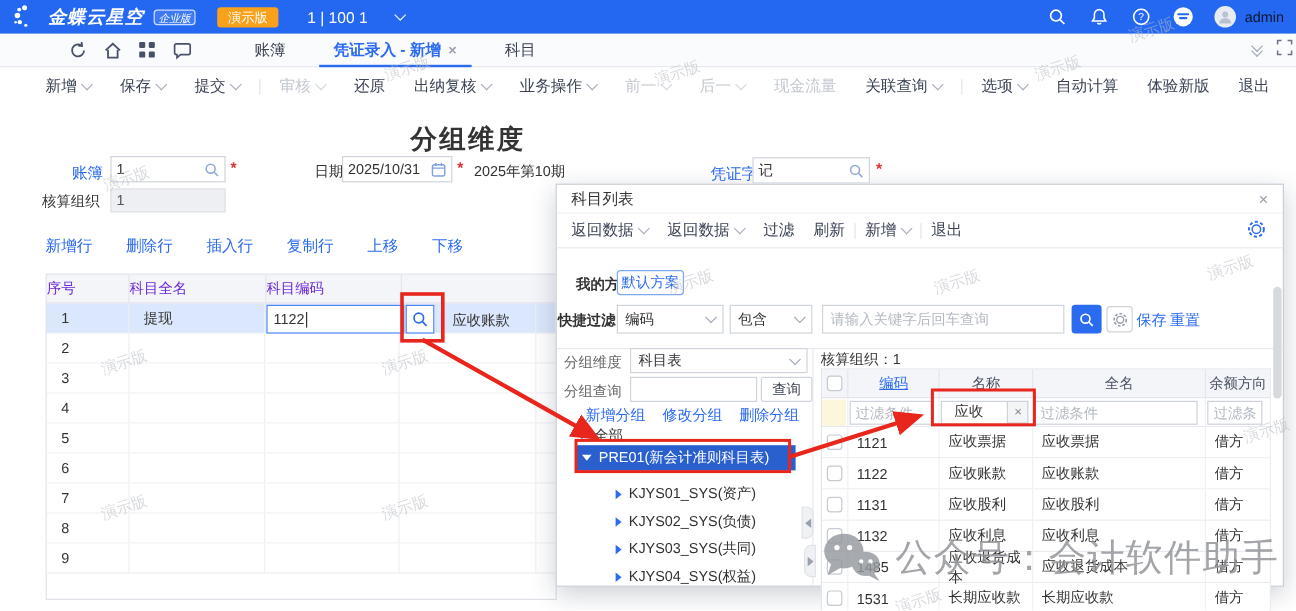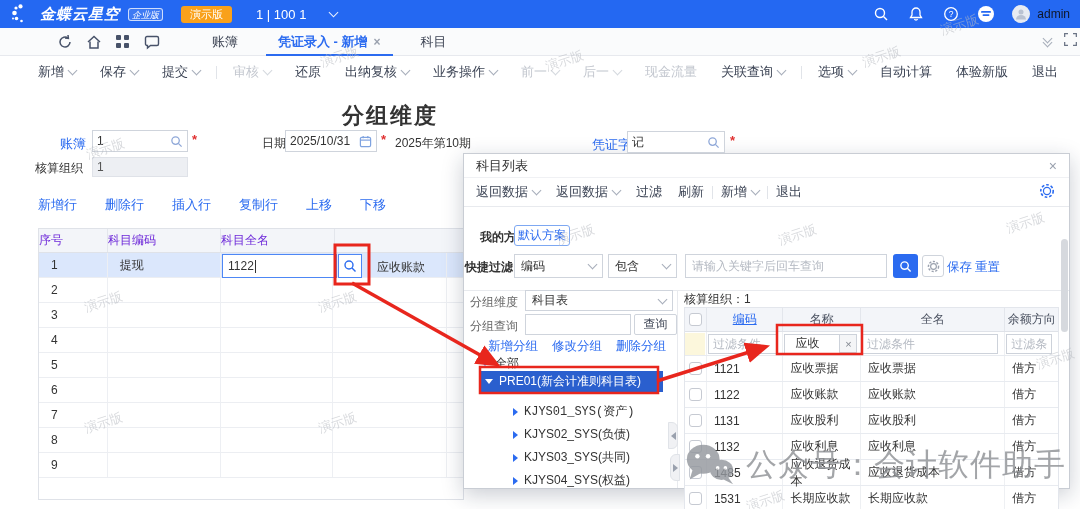--- a/index.html
+++ b/index.html
@@ -334,25 +334,25 @@
       <span class="link">复制行</span>
       <span class="link">上移</span>
       <span class="link">下移</span>
     </div>
 
   <div id="grid" class="abs">
       <div class="g-head">
         <div class="gc c0">
           <span>序号</span>
         </div>
+        <div class="gc c3">
+          <span>科目全名</span>
+        </div>
         <div class="gc c2">
           <span>科目编码</span>
-        </div>
-        <div class="gc c3">
-          <span>科目全名</span>
         </div>
         <div class="gc c4"></div>
       </div>
       <div class="g-row sel">
         <div class="gc c0">1</div>
         <div class="gc c1">提现</div>
         <div class="gc c2"></div>
         <div class="gc c3"></div>
         <div class="gc c4"></div>
       </div>
@@ -509,21 +509,21 @@
       </div>
     <div id="tree">
         <div class="tree-item" style="top: 2px; padding-left: 14px;">
           <span class="tri-d"></span>
           <span>全部</span>
         </div>
         <div class="tree-item sel" style="top: 20px;">
           <span class="tri-d"></span>
           <span>PRE01(新会计准则科目表)</span>
         </div>
-        <div class="tree-item" style="top: 50px; padding-left: 46px; font-family: Liberation Mono, monospace;">
+        <div class="tree-item" style="top: 50px; padding-left: 46px;">
           <span class="tri-r"></span>
           <span>KJYS01_SYS(资产)</span>
         </div>
         <div class="tree-item" style="top: 73px; padding-left: 46px;">
           <span class="tri-r"></span>
           <span>KJYS02_SYS(负债)</span>
         </div>
         <div class="tree-item" style="top: 96px; padding-left: 46px;">
           <span class="tri-r"></span>
           <span>KJYS03_SYS(共同)</span>

